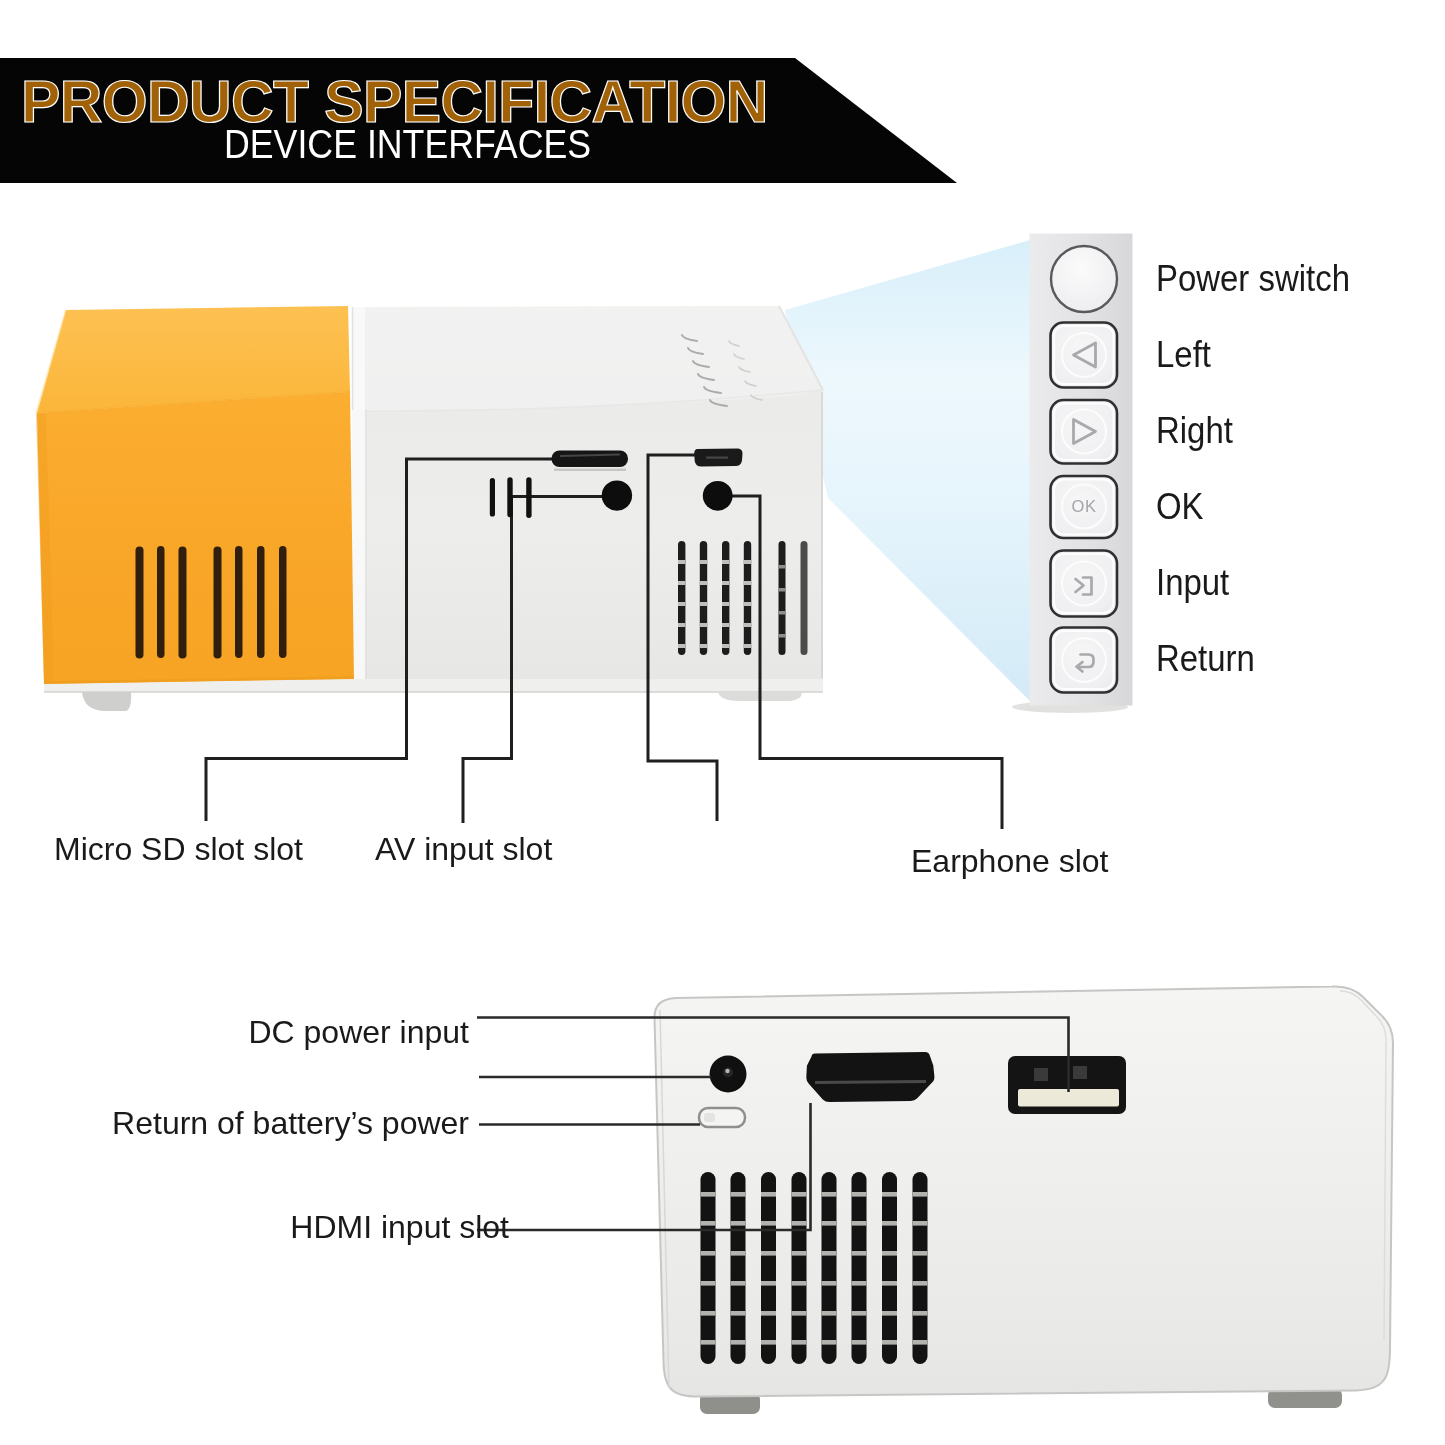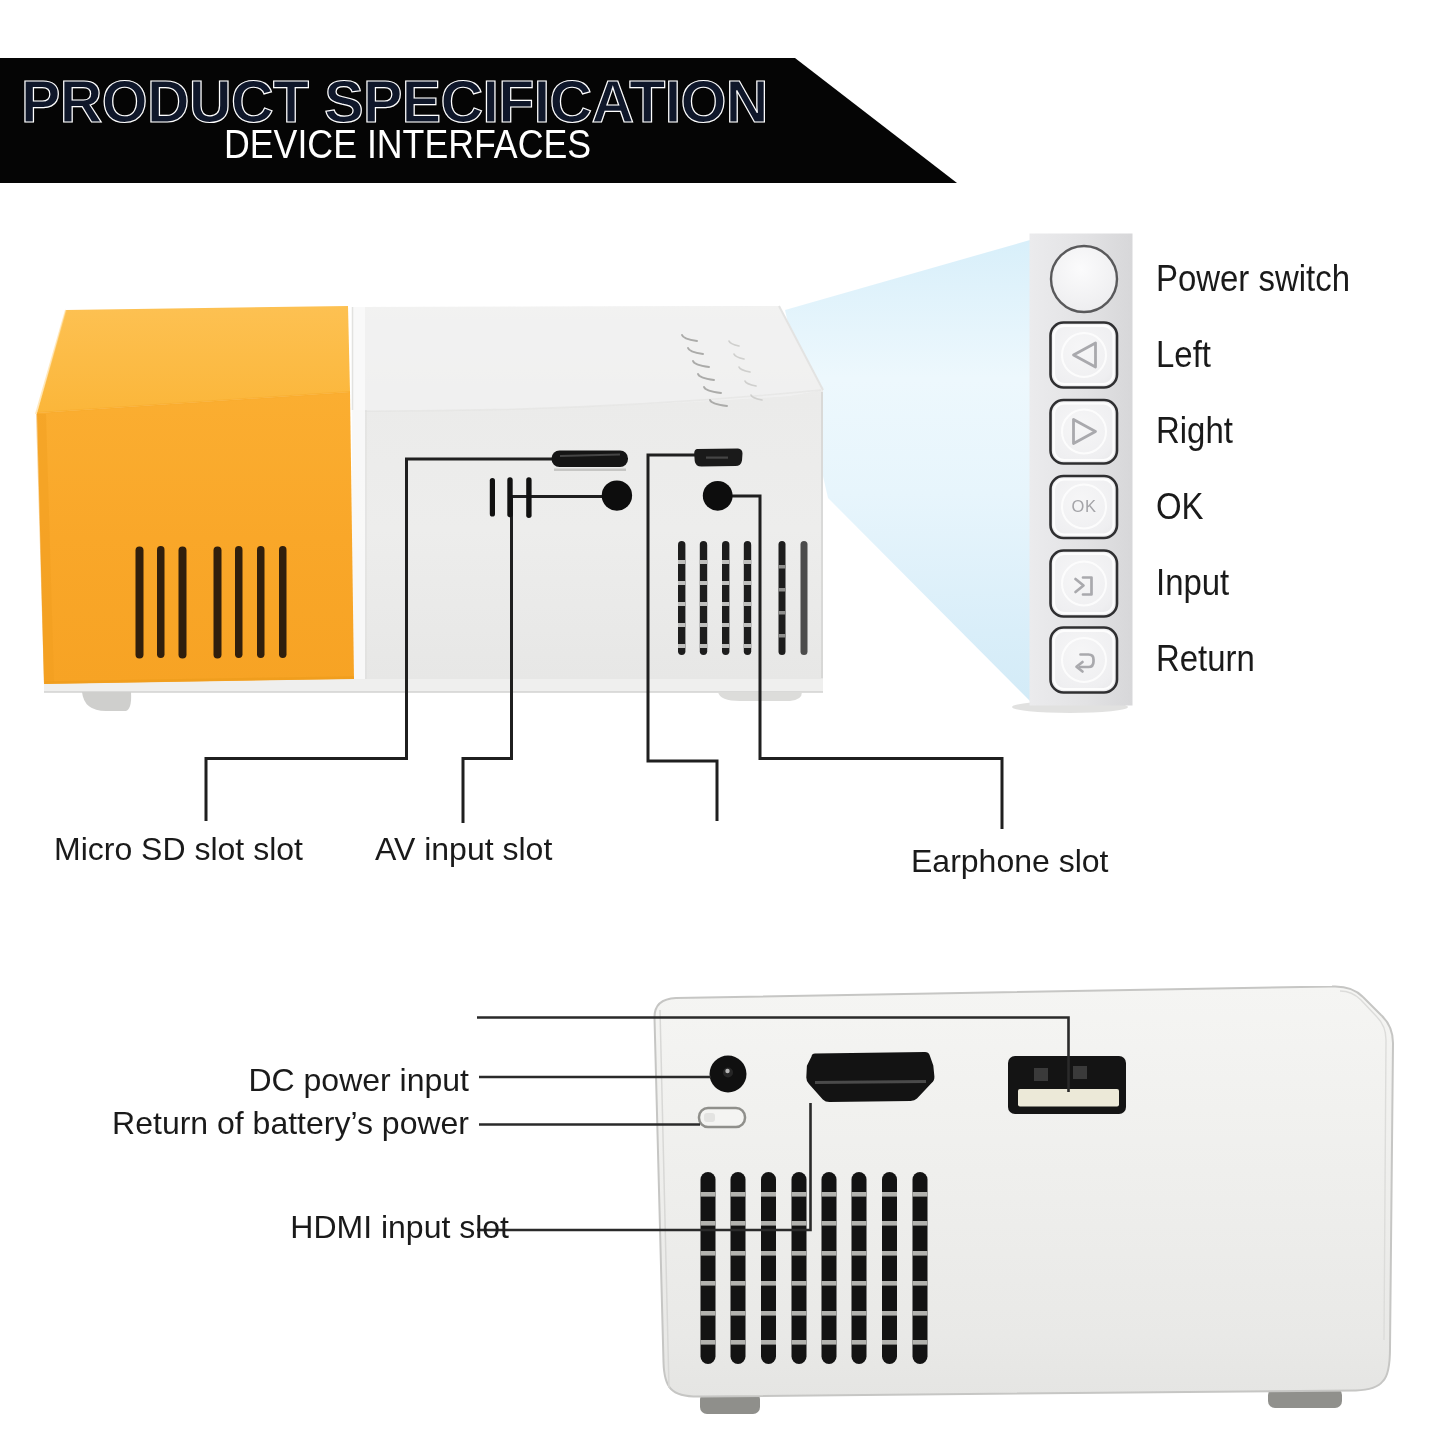--- a/index.html
+++ b/index.html
@@ -4,21 +4,21 @@
 <style>
 html,body{margin:0;padding:0;background:#fff;}
 *{-webkit-font-smoothing:antialiased;}
 #page{position:relative;width:1445px;height:1445px;background:#fff;overflow:hidden;
   font-family:"Liberation Sans",sans-serif;}
 #art{position:absolute;left:0;top:0;}
 .lbl{position:absolute;color:#1a1a1a;white-space:nowrap;transform:translateZ(0);}
 .banner{position:absolute;left:0;top:58px;width:957px;height:125px;background:#050505;
   -webkit-clip-path:polygon(0 0,795px 0,957px 125px,0 125px);
   clip-path:polygon(0 0,795px 0,957px 125px,0 125px);}
-.title{position:absolute;left:21px;top:73px;font-size:59px;font-weight:bold;color:#0f172a;
+.title{position:absolute;left:21px;top:73px;font-size:59px;font-weight:bold;color:#a16207;
   letter-spacing:-0.6px;line-height:59px;transform:translateZ(0);-webkit-text-stroke:1.2px #fff;}
 .subtitle{position:absolute;left:224px;top:124px;font-size:41px;color:#fff;line-height:41px;
   transform:scaleX(0.871) translateZ(0);transform-origin:0 0;}
 .mid{font-size:32px;line-height:32px;}
 .btn{font-size:37px;line-height:37px;transform:scaleX(0.89) translateZ(0);transform-origin:0 0;left:1156px;}
 .bot{font-size:32px;line-height:32px;text-align:right;left:0;width:469px;}
 </style>
 </head>
 <body>
 <div id="page">
@@ -309,16 +309,16 @@
 <div class="lbl mid" style="left:375px;top:833px;">AV input slot</div>
 <div class="lbl mid" style="left:911px;top:845px;">Earphone slot</div>
 
 <div class="lbl btn" style="top:259.5px;">Power switch</div>
 <div class="lbl btn" style="top:335.6px;">Left</div>
 <div class="lbl btn" style="top:411.7px;">Right</div>
 <div class="lbl btn" style="top:487.8px;">OK</div>
 <div class="lbl btn" style="top:563.9px;">Input</div>
 <div class="lbl btn" style="top:640px;">Return</div>
 
-<div class="lbl bot" style="top:1064px;">DC power input</div>
+<div class="lbl bot" style="top:1016px;">DC power input</div>
 <div class="lbl bot" style="top:1107px;">Return of battery’s power</div>
 <div class="lbl bot" style="top:1211px;margin-left:40px;">HDMI input slot</div>
 </div>
 
 </body></html>

